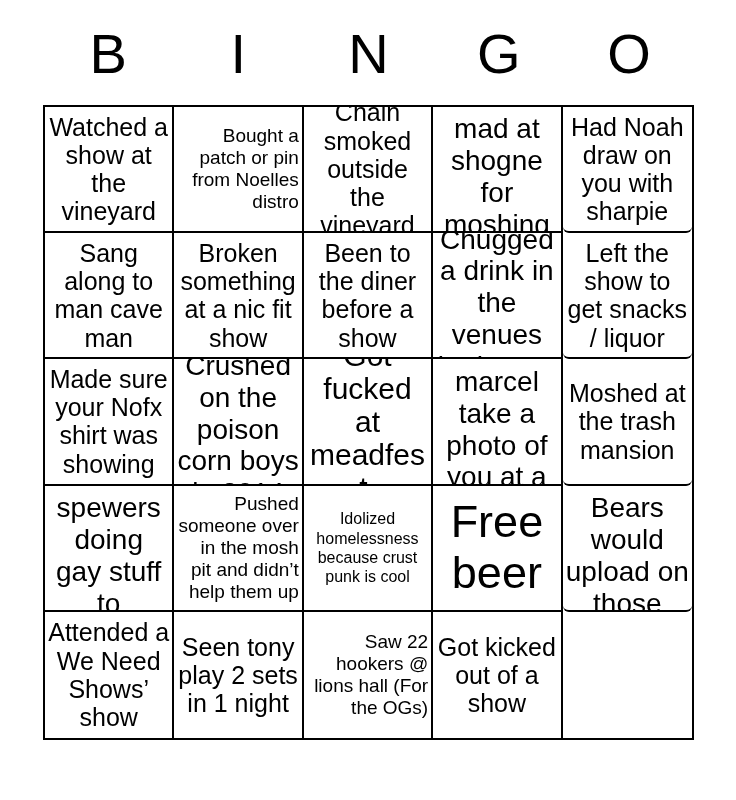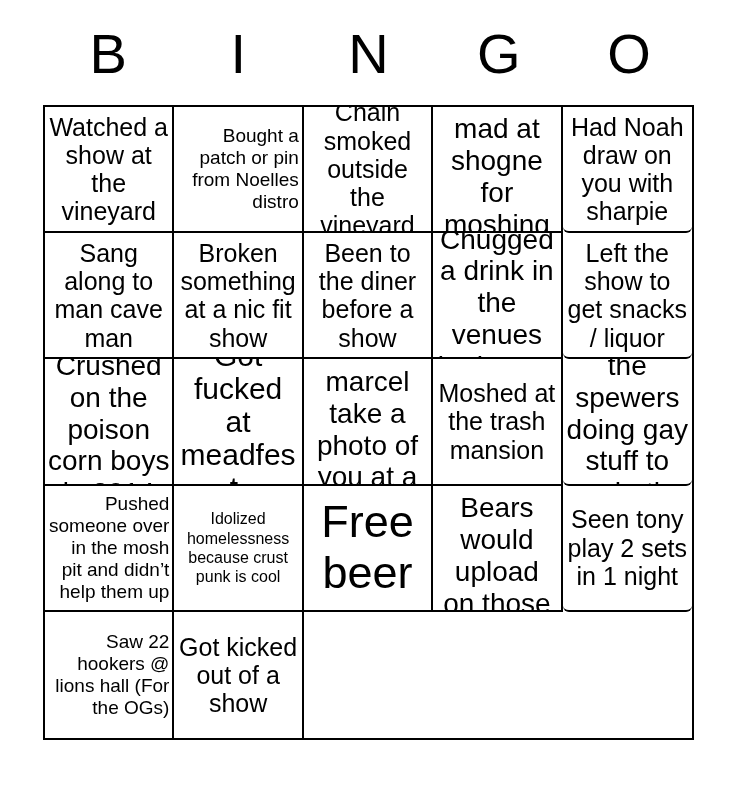--- a/index.html
+++ b/index.html
@@ -133,20 +133,23 @@
         <span class="cell-text" data-size="lg">Been to the diner before a show</span>
       </div>
     <div class="bingo-cell">
         <span class="cell-text" data-size="md">Chugged a drink in the venues bathroom</span>
       </div>
     <div class="bingo-cell">
         <span class="cell-text" data-size="lg">Left the show to get snacks / liquor</span>
       </div>
 
     <div class="bingo-cell">
+        <span class="cell-text" data-size="lg">Made sure your Nofx shirt was showing</span>
+      </div>
+    <div class="bingo-cell">
         <span class="cell-text" data-size="md">Crushed on the poison corn boys in 2014</span>
       </div>
     <div class="bingo-cell">
         <span class="cell-text" data-size="xl">Got fucked at meadfest.</span>
       </div>
     <div class="bingo-cell">
         <span class="cell-text" data-size="md">Had marcel take a photo of you at a show</span>
       </div>
     <div class="bingo-cell">
         <span class="cell-text" data-size="lg">Moshed at the trash mansion</span>
@@ -162,20 +165,23 @@
         <span class="cell-text" data-size="xs">Idolized homelessness because crust punk is cool</span>
       </div>
     <div class="bingo-cell">
         <span class="cell-text" data-size="xxl">Free beer</span>
       </div>
 
     <div class="bingo-cell">
         <span class="cell-text" data-size="md">Wished Like Bears would upload on those ‘only fans’</span>
       </div>
     <div class="bingo-cell">
+        <span class="cell-text" data-size="lg">Attended a We Need Shows’ show</span>
+      </div>
+    <div class="bingo-cell">
         <span class="cell-text" data-size="lg">Seen tony play 2 sets in 1 night</span>
       </div>
     <div class="bingo-cell">
         <span class="cell-text" data-size="sm">Saw 22 hookers @ lions hall (For the OGs)</span>
       </div>
     <div class="bingo-cell">
         <span class="cell-text" data-size="lg">Got kicked out of a show</span>
       </div>
 
   </div>

